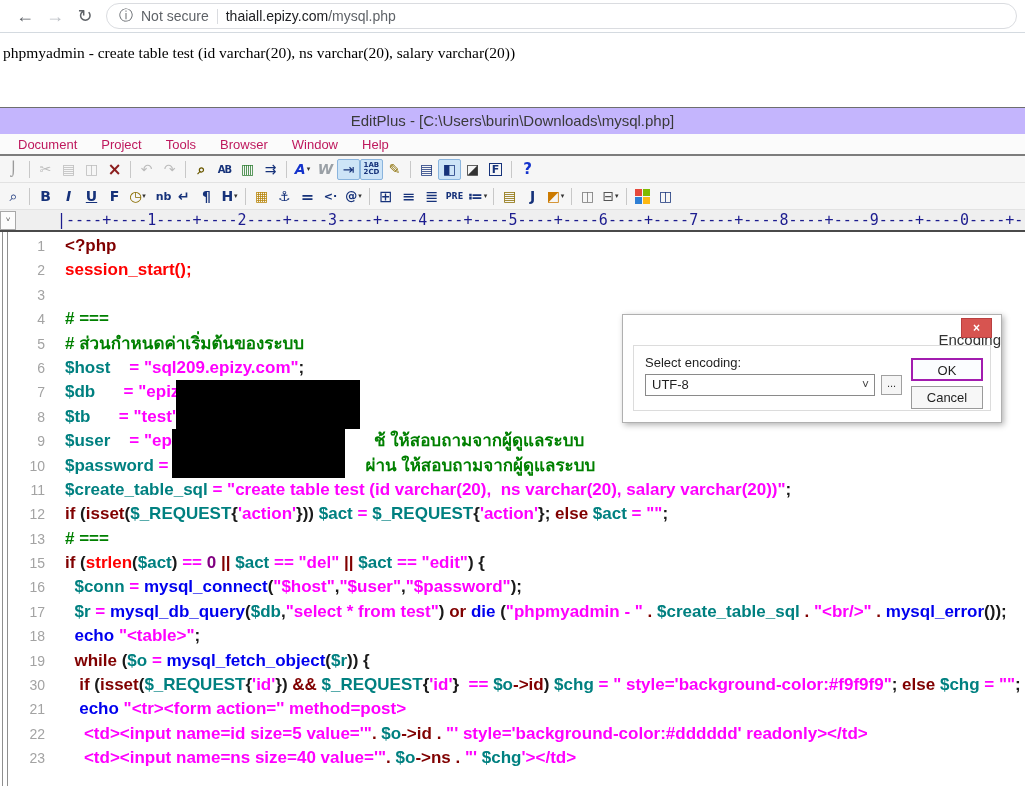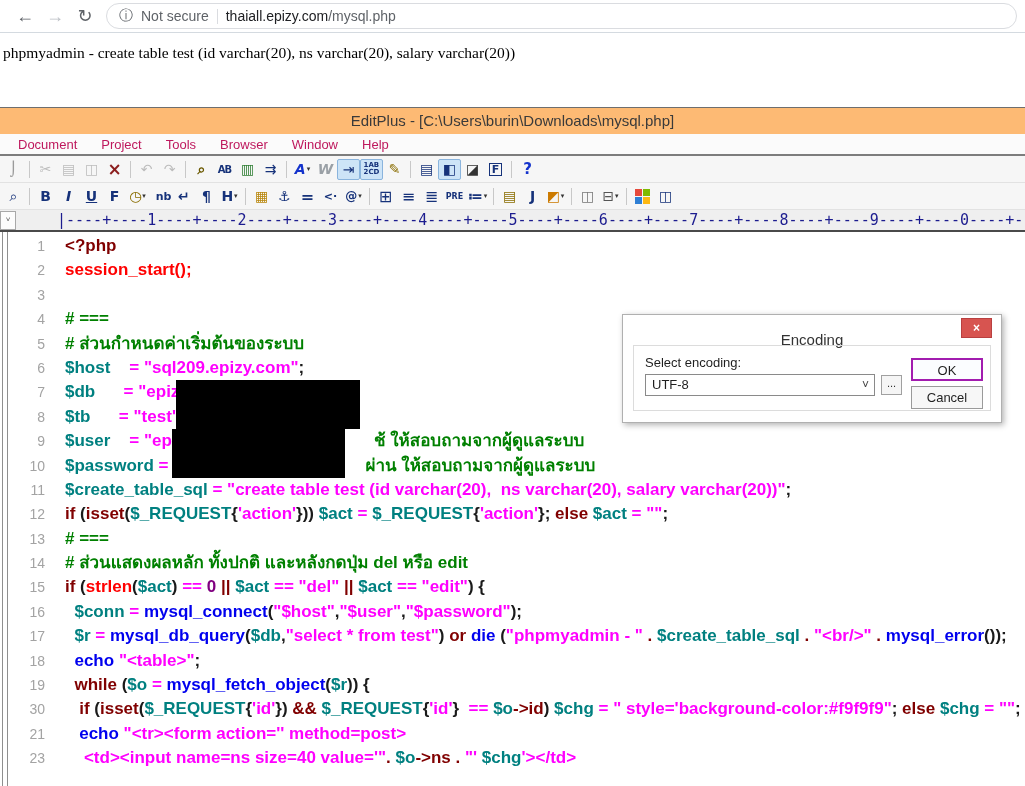--- a/index.html
+++ b/index.html
@@ -19,21 +19,21 @@
   .url-path{color:#5f6368;}
 
   
   .page{height:74px;padding:9px 0 0 3px;font-family:"Liberation Serif","DejaVu Serif",serif;
         font-size:15.5px;color:#000;line-height:22px;}
   .redact-inline{display:inline-block;width:92px;height:13px;background:#000;vertical-align:baseline;}
 
   
   .editplus{position:absolute;left:0;top:107px;width:1025px;bottom:0;
             border-top:1px solid #6e6e6e;background:#fff;}
-  .titlebar{height:26px;background:#fdba74;text-align:center;line-height:26px;
+  .titlebar{height:26px;background:#c4b5fd;text-align:center;line-height:26px;
             font-size:15px;color:#3a3a3a;}
   .menubar{height:20px;background:#fbfbfb;display:flex;align-items:center;padding-left:6px;
            border-bottom:2px solid #7d7d7d;font-size:13px;color:#be185d;}
   .menu-item{padding:0 12px;cursor:pointer;}
   .toolbar{height:26px;display:flex;align-items:center;background:#f6f6f6;
            border-bottom:1px solid #e2e2e2;padding-left:2px;}
   .tb-sep{width:1px;height:17px;background:#c8c8c8;margin:0 4px;flex:none;}
   .tb-icon{width:23px;height:21px;display:flex;align-items:center;justify-content:center;
            font-size:14px;border-radius:2px;flex:none;cursor:pointer;box-sizing:border-box;
            font-family:"DejaVu Sans",sans-serif;}
@@ -61,21 +61,21 @@
   .tok-kw{color:#800000}.tok-red{color:#ff0000}.tok-fn{color:#0000ee}
   .tok-var{color:#008080}.tok-str{color:#ff00ff}.tok-com{color:#008000}
   .tok-num{color:#800080}.tok-pun{color:#1a1a1a}.tok-op{color:#ff00ff}
   .redact-box{position:absolute;background:#000;}
   #redact1{left:176px;top:148px;width:184px;height:49px;}
   #redact2{left:172px;top:197px;width:173px;height:49px;}
 
   
   .dialog{position:absolute;left:622px;top:314px;width:380px;height:109px;background:#fff;
           border:1px solid #b0b0b0;box-shadow:2px 2px 6px rgba(0,0,0,.3);z-index:10;box-sizing:border-box;}
-  .dlg-title{height:28px;text-align:center;line-height:26px;font-size:15px;color:#333;margin-top:12px;}
+  .dlg-title{height:28px;text-align:right;line-height:26px;font-size:15px;color:#333;margin-top:12px;}
   .dlg-close{position:absolute;right:9px;top:3px;width:31px;height:20px;background:#d75450;
              border:1px solid #b94040;color:#fff;font-size:12px;font-weight:bold;text-align:center;
              line-height:18px;cursor:pointer;box-sizing:border-box;}
   .dlg-group{position:absolute;left:10px;right:10px;top:30px;bottom:11px;border:1px solid #dcdcdc;}
   .dlg-label{position:absolute;left:22px;top:40px;font-size:13px;color:#1f1f1f;}
   .dlg-combo{position:absolute;left:22px;top:59px;width:230px;height:22px;border:1px solid #8a8a8a;
              background:#fff;font-size:13px;color:#1f1f1f;line-height:20px;padding-left:6px;
              box-sizing:border-box;cursor:pointer;}
   .combo-arrow{position:absolute;right:5px;top:0px;color:#444;font-size:12px;}
   .dlg-browse{position:absolute;left:258px;top:60px;width:21px;height:20px;border:1px solid #a0a0a0;
@@ -341,24 +341,20 @@
         </div>
         <div class="code-row">
           <span class="ln">12</span>
           <span class="ct"><span class="tok-kw">if</span><span class="tok-pun"> (</span><span class="tok-kw">isset</span><span class="tok-pun">(</span><span class="tok-var">$_REQUEST</span><span class="tok-pun">{</span><span class="tok-str">'action'</span><span class="tok-pun">})) </span><span class="tok-var">$act</span><span class="tok-op"> = </span><span class="tok-var">$_REQUEST</span><span class="tok-pun">{</span><span class="tok-str">'action'</span><span class="tok-pun">}; </span><span class="tok-kw">else</span><span class="tok-pun"> </span><span class="tok-var">$act</span><span class="tok-op"> = </span><span class="tok-str">""</span><span class="tok-pun">;</span></span>
         </div>
         <div class="code-row">
           <span class="ln">13</span>
           <span class="ct"><span class="tok-com"># ===</span></span>
         </div>
         <div class="code-row">
-          <span class="ln">14</span>
-          <span class="ct"><span class="tok-com"># ส่วนแสดงผลหลัก ทั้งปกติ และหลังกดปุ่ม del หรือ edit</span></span>
-        </div>
-        <div class="code-row">
           <span class="ln">15</span>
           <span class="ct"><span class="tok-kw">if</span><span class="tok-pun"> (</span><span class="tok-red">strlen</span><span class="tok-pun">(</span><span class="tok-var">$act</span><span class="tok-pun">) </span><span class="tok-op">== </span><span class="tok-num">0</span><span class="tok-pun"> </span><span class="tok-kw">|| </span><span class="tok-var">$act</span><span class="tok-op"> == </span><span class="tok-str">"del"</span><span class="tok-pun"> </span><span class="tok-kw">|| </span><span class="tok-var">$act</span><span class="tok-op"> == </span><span class="tok-str">"edit"</span><span class="tok-pun">) {</span></span>
         </div>
         <div class="code-row">
           <span class="ln">16</span>
           <span class="ct"><span class="tok-pun">  </span><span class="tok-var">$conn</span><span class="tok-op"> = </span><span class="tok-fn">mysql_connect</span><span class="tok-pun">(</span><span class="tok-str">"$host"</span><span class="tok-pun">,</span><span class="tok-str">"$user"</span><span class="tok-pun">,</span><span class="tok-str">"$password"</span><span class="tok-pun">);</span></span>
         </div>
         <div class="code-row">
           <span class="ln">17</span>
           <span class="ct"><span class="tok-pun">  </span><span class="tok-var">$r</span><span class="tok-op"> = </span><span class="tok-fn">mysql_db_query</span><span class="tok-pun">(</span><span class="tok-var">$db</span><span class="tok-pun">,</span><span class="tok-str">"select * from test"</span><span class="tok-pun">) </span><span class="tok-kw">or</span><span class="tok-pun"> </span><span class="tok-fn">die</span><span class="tok-pun"> (</span><span class="tok-str">"phpmyadmin - "</span><span class="tok-kw"> . </span><span class="tok-var">$create_table_sql</span><span class="tok-kw"> . </span><span class="tok-str">"&lt;br/&gt;"</span><span class="tok-kw"> . </span><span class="tok-fn">mysql_error</span><span class="tok-pun">());</span></span>
@@ -371,20 +367,24 @@
           <span class="ln">19</span>
           <span class="ct"><span class="tok-pun">  </span><span class="tok-kw">while</span><span class="tok-pun"> (</span><span class="tok-var">$o</span><span class="tok-op"> = </span><span class="tok-fn">mysql_fetch_object</span><span class="tok-pun">(</span><span class="tok-var">$r</span><span class="tok-pun">)) {</span></span>
         </div>
         <div class="code-row">
           <span class="ln">30</span>
           <span class="ct"><span class="tok-pun">   </span><span class="tok-kw">if</span><span class="tok-pun"> (</span><span class="tok-kw">isset</span><span class="tok-pun">(</span><span class="tok-var">$_REQUEST</span><span class="tok-pun">{</span><span class="tok-str">'id'</span><span class="tok-pun">}) </span><span class="tok-kw">&amp;&amp; </span><span class="tok-var">$_REQUEST</span><span class="tok-pun">{</span><span class="tok-str">'id'</span><span class="tok-pun">}  </span><span class="tok-op">== </span><span class="tok-var">$o</span><span class="tok-kw">-&gt;id</span><span class="tok-pun">) </span><span class="tok-var">$chg</span><span class="tok-op"> = </span><span class="tok-str">" style='background-color:#f9f9f9"</span><span class="tok-pun">; </span><span class="tok-kw">else</span><span class="tok-pun"> </span><span class="tok-var">$chg</span><span class="tok-op"> = </span><span class="tok-str">""</span><span class="tok-pun">;</span></span>
         </div>
         <div class="code-row">
           <span class="ln">21</span>
           <span class="ct"><span class="tok-pun">   </span><span class="tok-fn">echo</span><span class="tok-pun"> </span><span class="tok-str">"&lt;tr&gt;&lt;form action='' method=post&gt;</span></span>
+        </div>
+        <div class="code-row">
+          <span class="ln">22</span>
+          <span class="ct"><span class="tok-pun">    </span><span class="tok-str">&lt;td&gt;&lt;input name=id size=5 value='"</span><span class="tok-kw">. </span><span class="tok-var">$o</span><span class="tok-kw">-&gt;id</span><span class="tok-kw"> . </span><span class="tok-str">"' style='background-color:#dddddd' readonly&gt;&lt;/td&gt;</span></span>
         </div>
         <div class="code-row">
           <span class="ln">23</span>
           <span class="ct"><span class="tok-pun">    </span><span class="tok-str">&lt;td&gt;&lt;input name=ns size=40 value='"</span><span class="tok-kw">. </span><span class="tok-var">$o</span><span class="tok-kw">-&gt;ns</span><span class="tok-kw"> . </span><span class="tok-str">"' </span><span class="tok-var">$chg</span><span class="tok-str">'&gt;&lt;/td&gt;</span></span>
         </div>
       </div>
     <div class="redact-box" id="redact1"></div>
     <div class="redact-box" id="redact2"></div>
   </div>
 </div>

